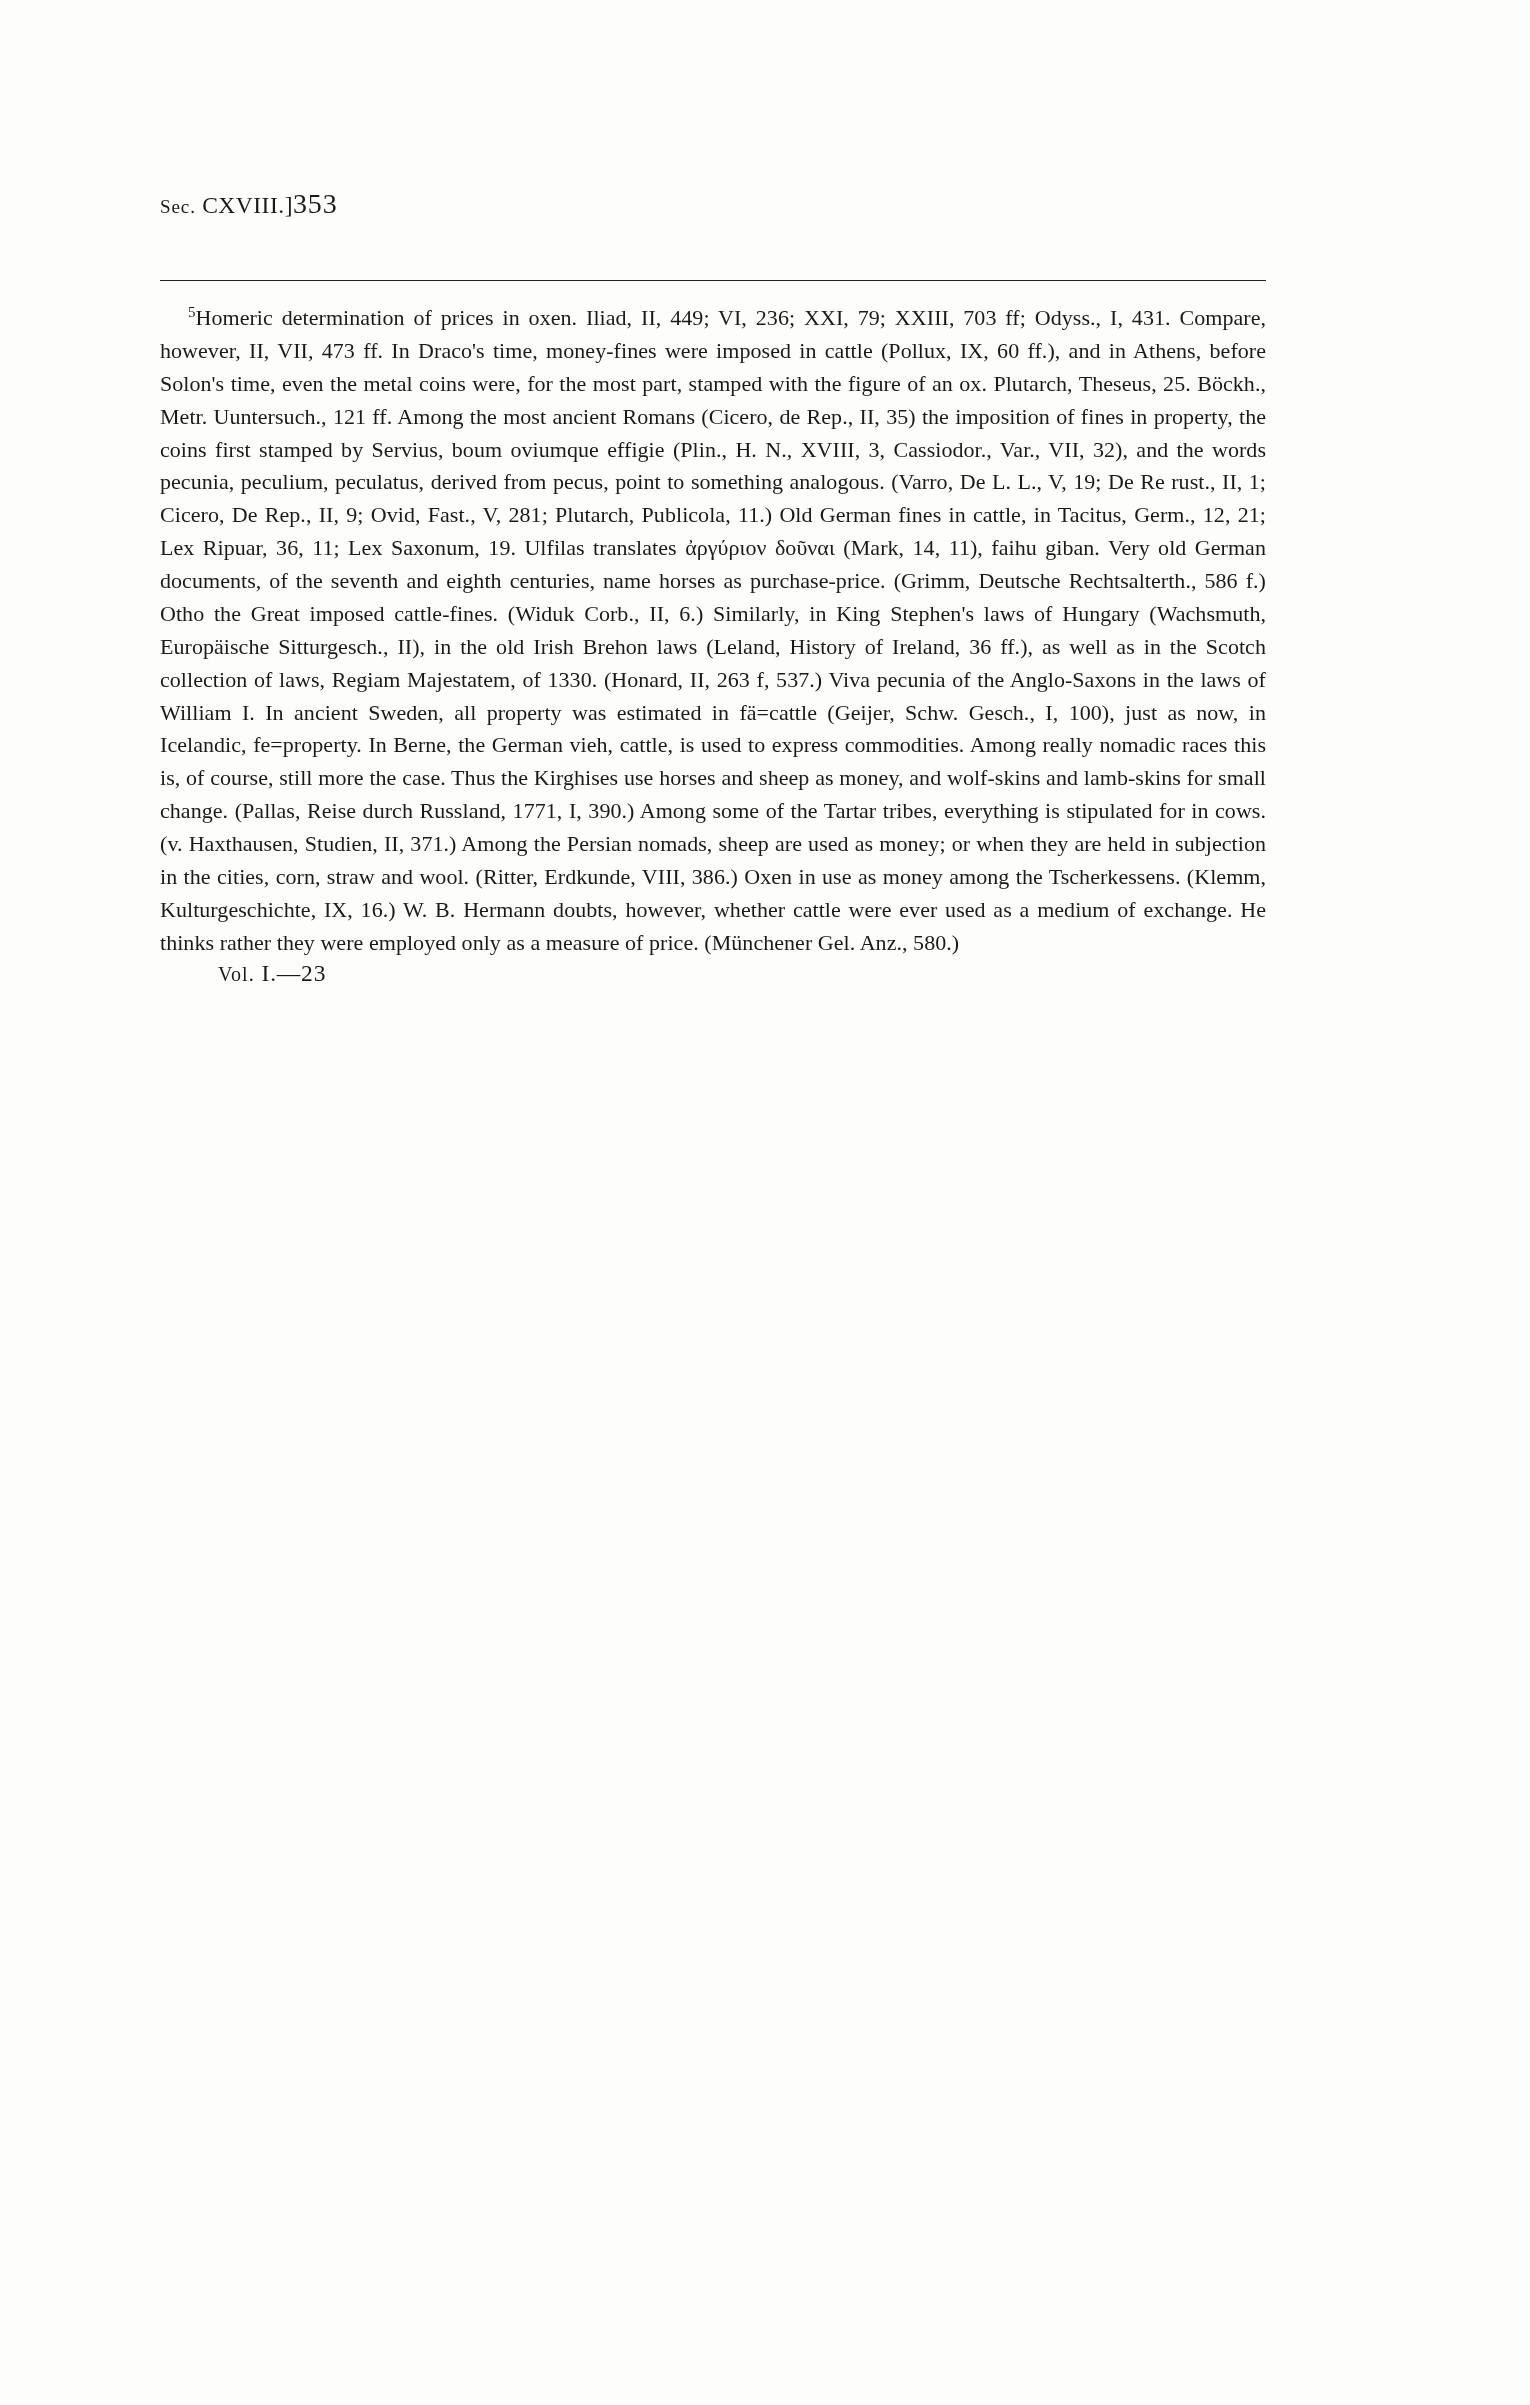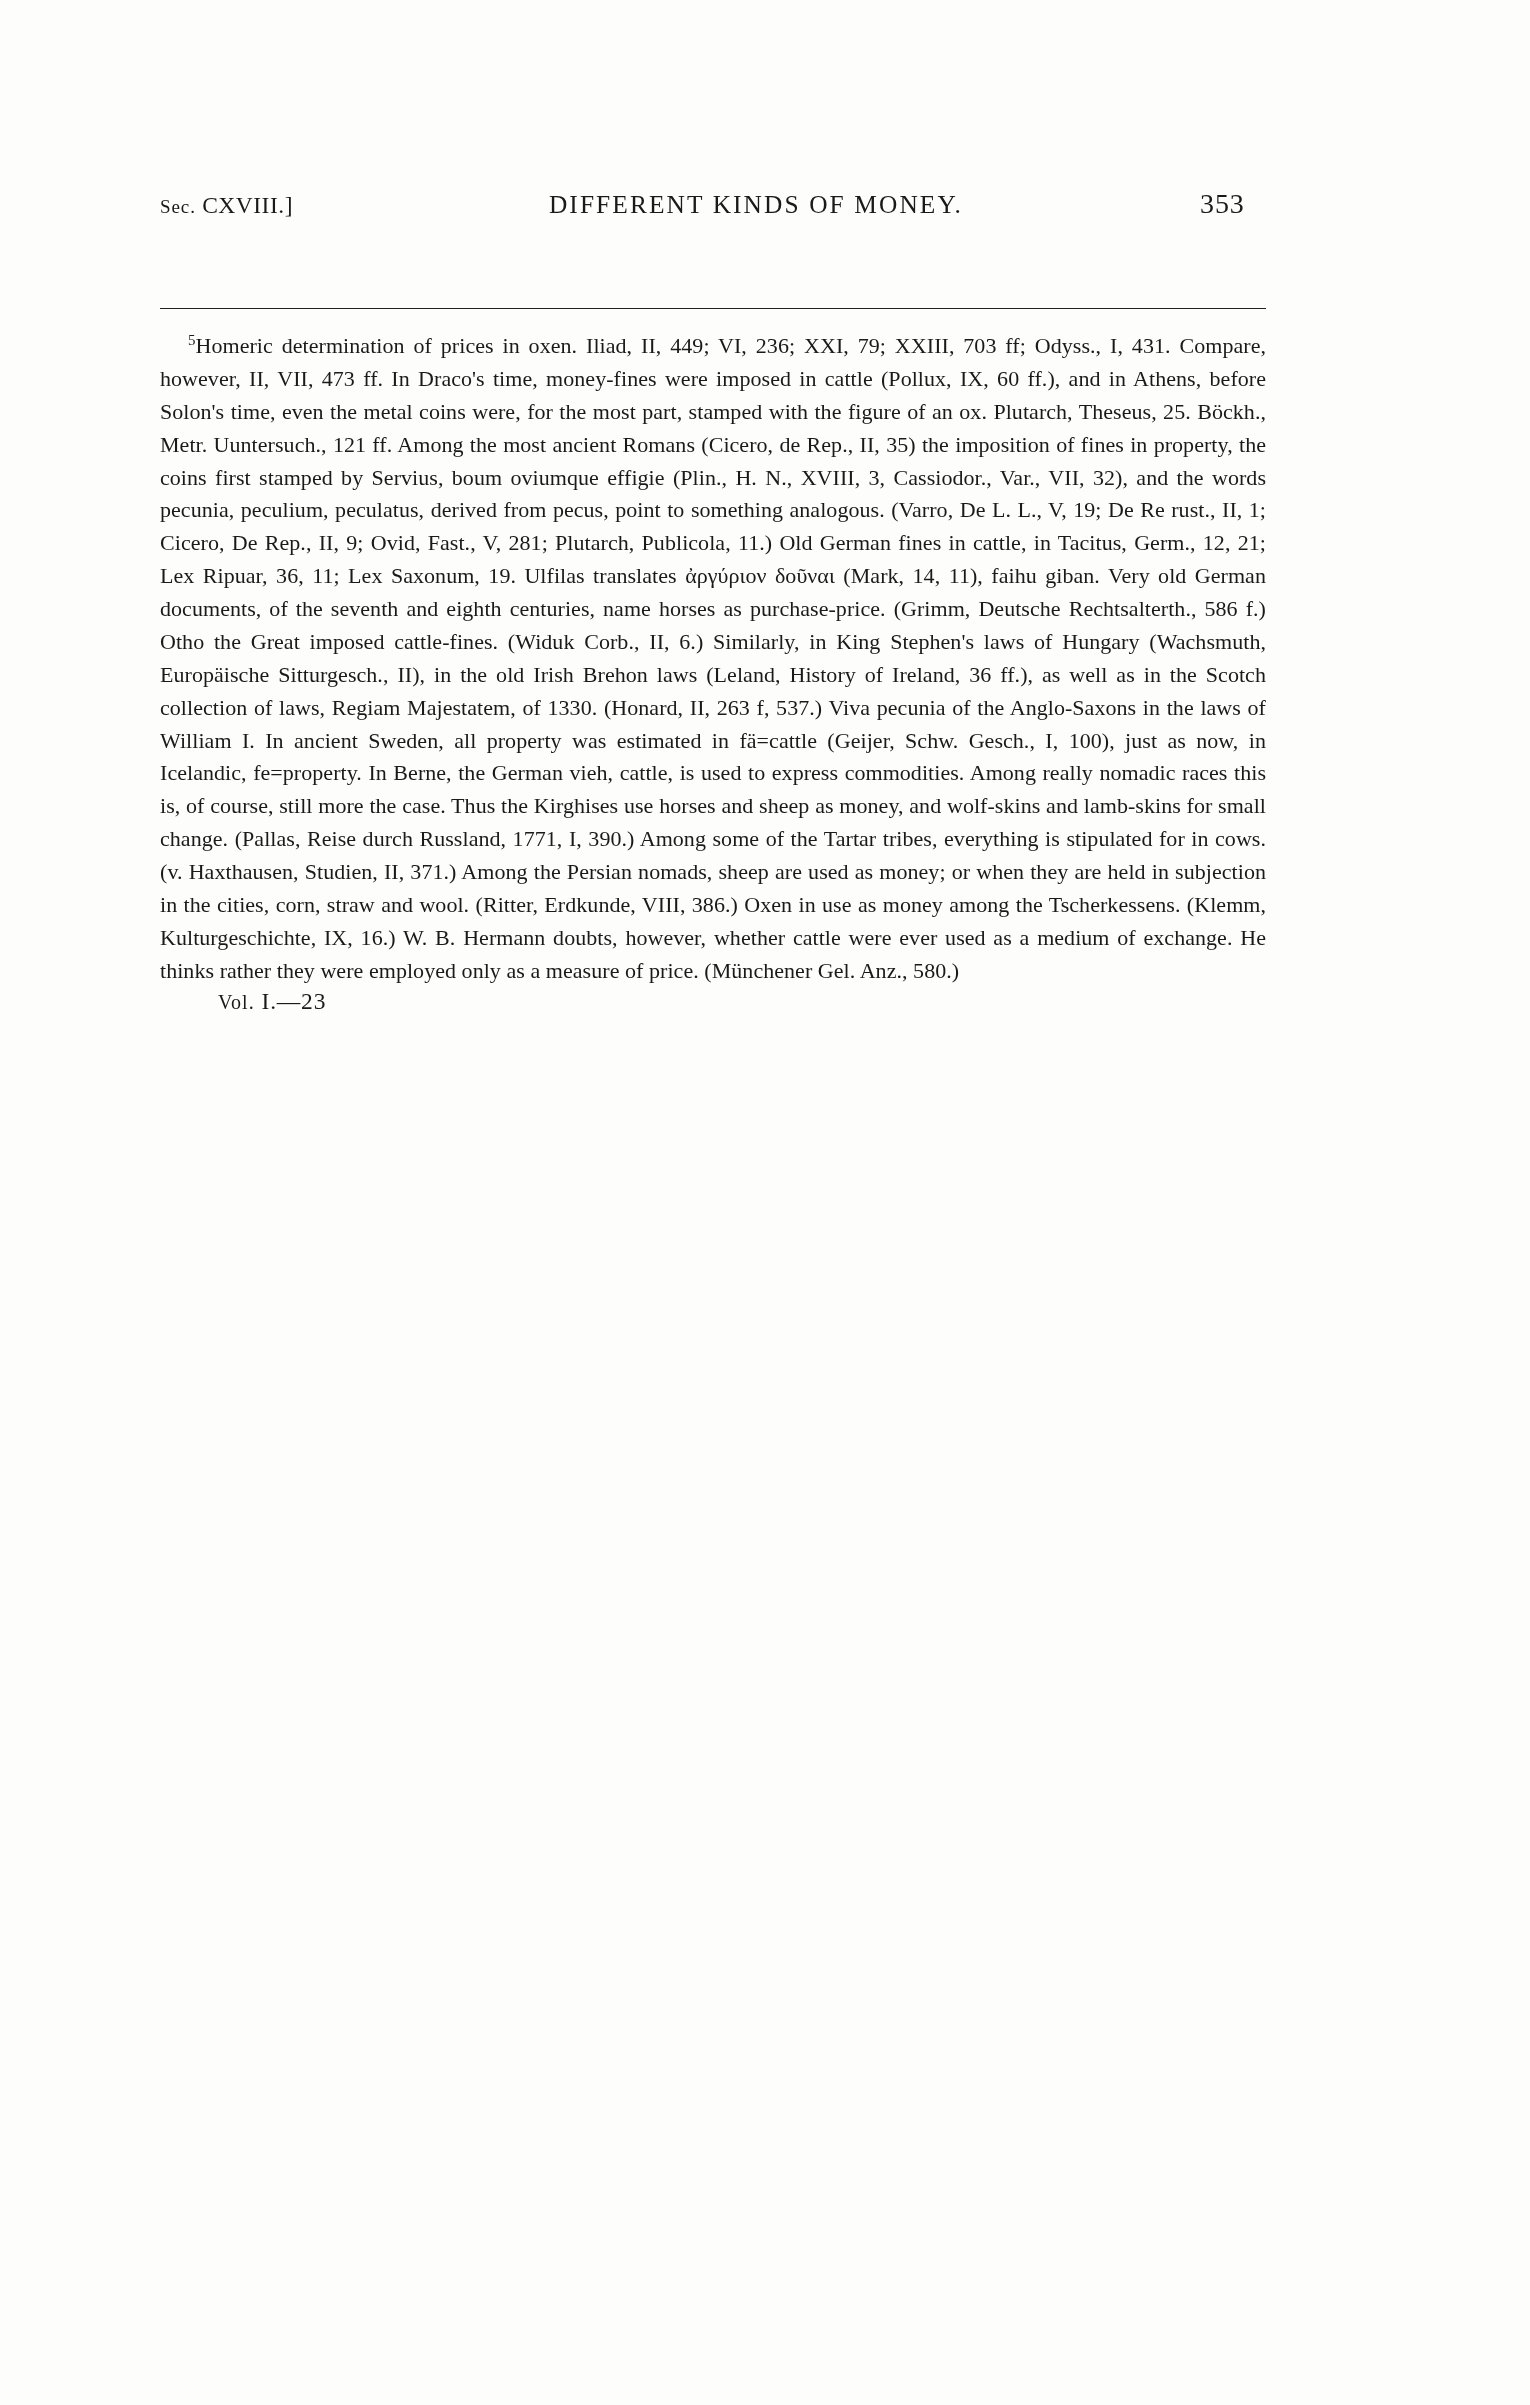--- a/index.html
+++ b/index.html
@@ -27,21 +27,21 @@
     left: 160px;
     top: 188px;
     width: 1106px;
   }
 
   
   .runhead {
     display: flex;
     align-items: baseline;
     width: 100%;
-    margin-bottom: 88px;
+    margin-bottom: 60px;
   }
   .runhead-left {
     font-size: 23.5px;
     letter-spacing: 0.5px;
     white-space: nowrap;
   }
   .runhead-left .smallcap {
     font-size: 19px;
     letter-spacing: 0.9px;
   }
@@ -110,21 +110,20 @@
 <body>
 
 <div class="page">
   <div class="content">
 
     <div class="runhead">
       <div class="runhead-left">
         <span class="smallcap">Sec.</span>
         <span>CXVIII.]</span>
       </div>
-      <div class="runhead-center">DIFFERENT KINDS OF MONEY.</div>
       <div class="runhead-right">353</div>
     </div>
 
 
     <hr class="fn-rule">
 
     <div class="footnote">
       <span class="fn-indent"></span><sup>5</sup><span>Homeric determination of prices in oxen.  Iliad, II, 449; VI, 236; XXI, 79; XXIII, 703 ff; Odyss., I, 431.  Compare, however, II, VII, 473 ff.  In Draco's time, money-fines were imposed in cattle (Pollux, IX, 60 ff.), and in Athens, before Solon's time, even the metal coins were, for the most part, stamped with the figure of an ox.  Plutarch, Theseus, 25.  Böckh., Metr. Uuntersuch., 121 ff.  Among the most ancient Romans (Cicero, de Rep., II, 35) the imposition of fines in property, the coins first stamped by Servius, boum oviumque effigie (Plin., H. N., XVIII, 3, Cassiodor., Var., VII, 32), and the words pecunia, peculium, peculatus, derived from pecus, point to something analogous.  (Varro, De L. L., V, 19; De Re rust., II, 1; Cicero, De Rep., II, 9; Ovid, Fast., V, 281; Plutarch, Publicola, 11.)  Old German fines in cattle, in Tacitus, Germ., 12, 21; Lex Ripuar, 36, 11; Lex Saxonum, 19. Ulfilas translates ἀργύριον δοῦναι (Mark, 14, 11), faihu giban.  Very old German documents, of the seventh and eighth centuries, name horses as purchase-price.  (Grimm, Deutsche Rechtsalterth., 586 f.)  Otho the Great imposed cattle-fines.  (Widuk Corb., II, 6.)  Similarly, in King Stephen's laws of Hungary (Wachsmuth, Europäische Sitturgesch., II), in the old Irish Brehon laws (Leland, History of Ireland, 36 ff.), as well as in the Scotch collection of laws, Regiam Majestatem, of 1330.  (Honard, II, 263 f, 537.)  Viva pecunia of the Anglo-Saxons in the laws of William I.  In ancient Sweden, all property was estimated in fä=cattle (Geijer, Schw. Gesch., I, 100), just as now, in Icelandic, fe=property.  In Berne, the German vieh, cattle, is used to express commodities.  Among really nomadic races this is, of course, still more the case.  Thus the Kirghises use horses and sheep as money, and wolf-skins and lamb-skins for small change.  (Pallas, Reise durch Russland, 1771, I, 390.)  Among some of the Tartar tribes, everything is stipulated for in cows.  (v. Haxthausen, Studien, II, 371.)  Among the Persian nomads, sheep are used as money; or when they are held in subjection in the cities, corn, straw and wool.  (Ritter, Erdkunde, VIII, 386.)  Oxen in use as money among the Tscherkessens.  (Klemm, Kulturgeschichte, IX, 16.)  W. B. Hermann doubts, however, whether cattle were ever used as a medium of exchange.  He thinks rather they were employed only as a measure of price.  (Münchener Gel. Anz., 580.)</span>
     </div>
 

